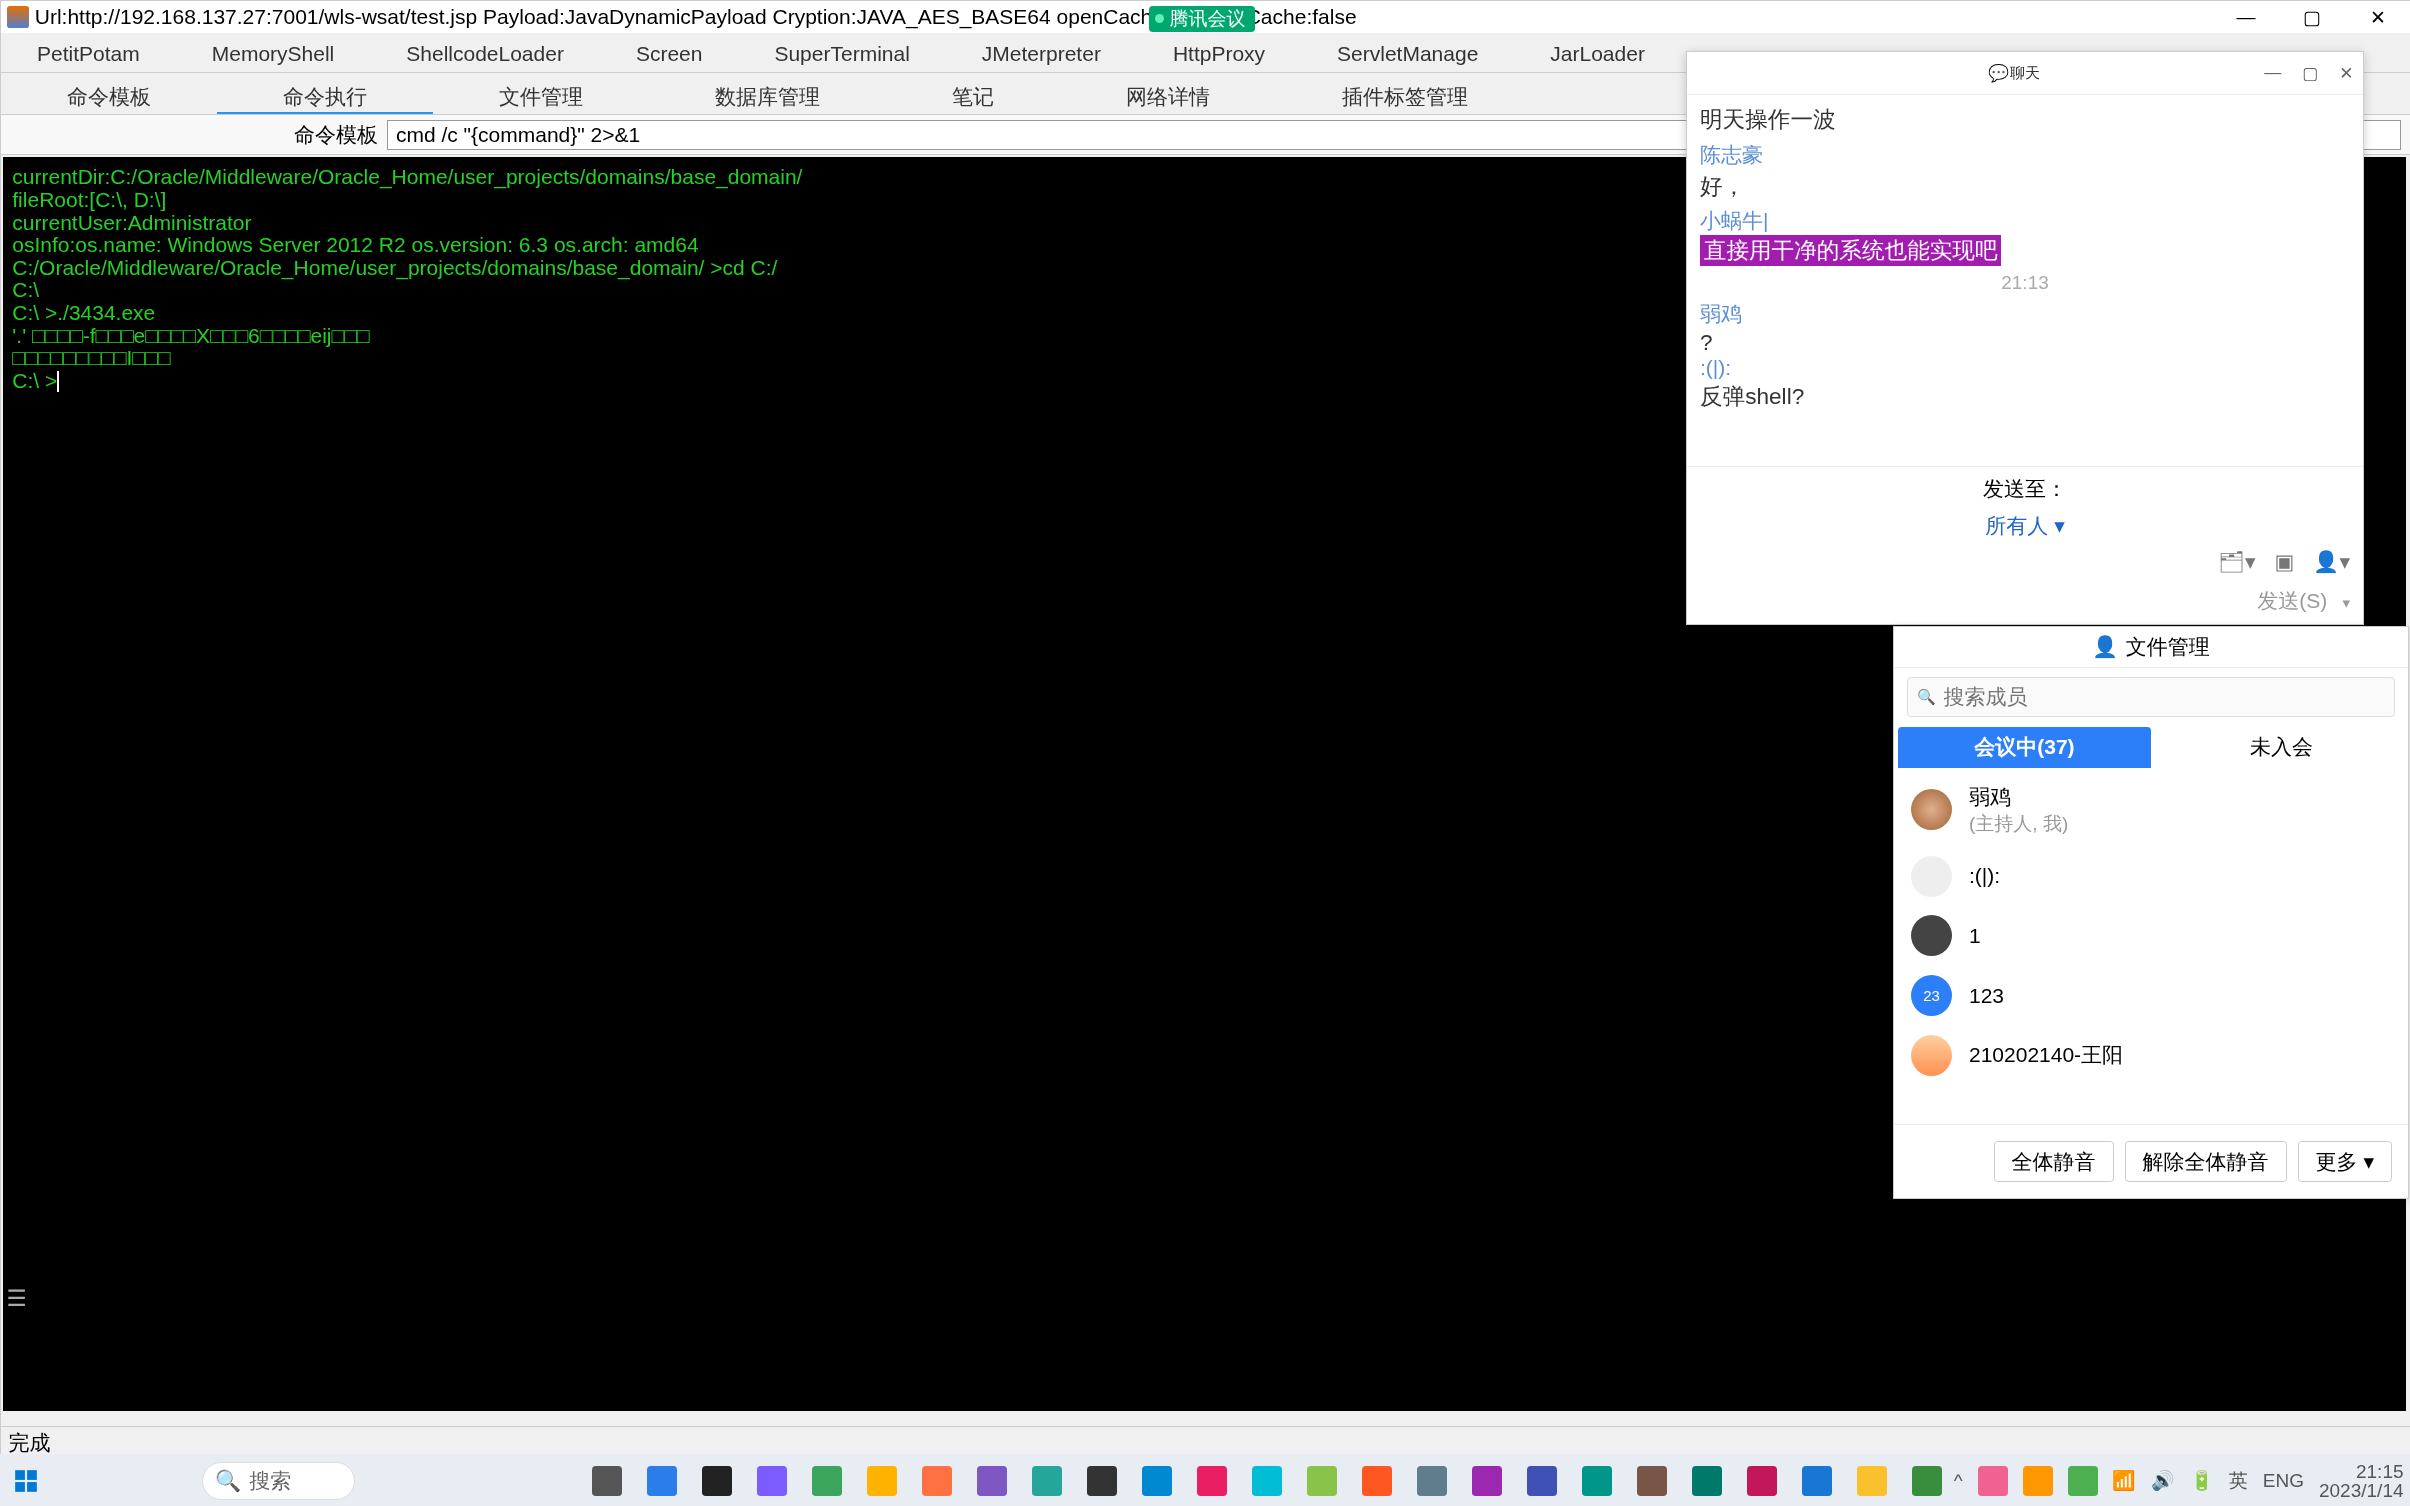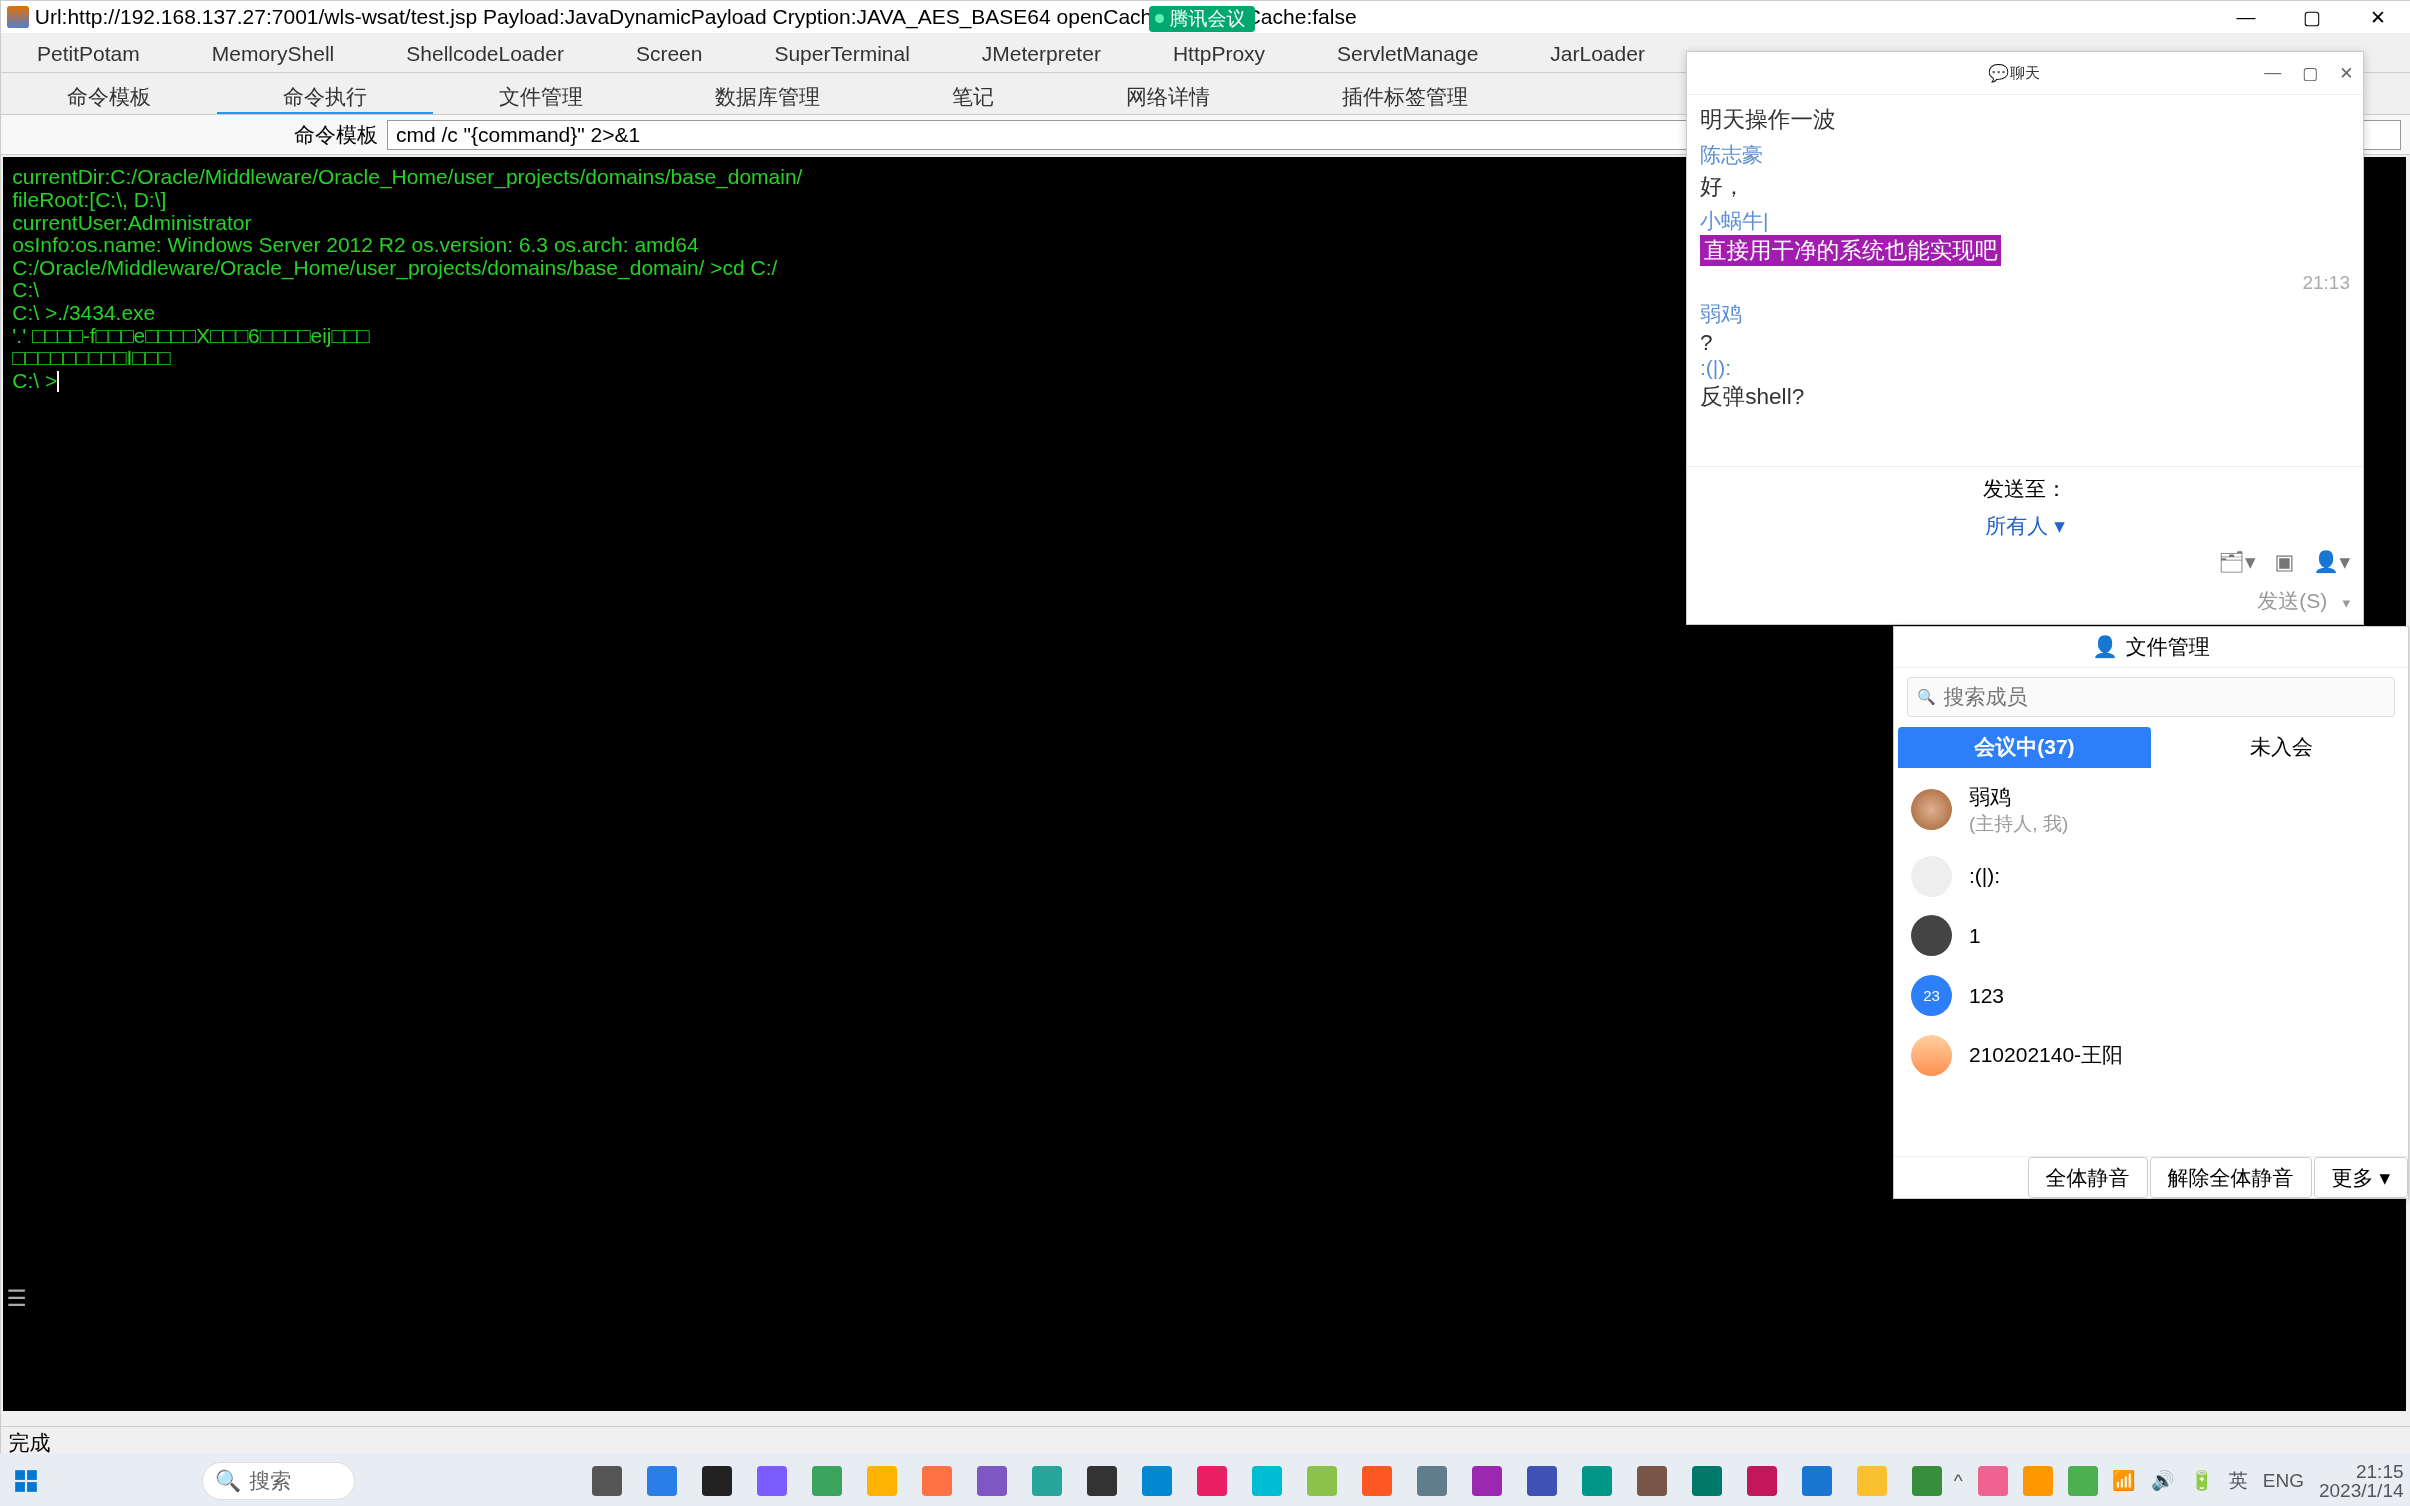--- a/index.html
+++ b/index.html
@@ -38,21 +38,21 @@
 
 .chat-window { position: absolute; left: 1686px; top: 51px; width: 678px; height: 574px; background: #fff; border: 0.9px solid #ccc; box-shadow: 0 1.9px 9.4px rgba(0,0,0,0.2); display: flex; flex-direction: column; }
 .chat-header { height: 43px; border-bottom: 0.9px solid #eee; display: flex; align-items: center; justify-content: center; position: relative; }
 .chat-header .icon { position: absolute; left: 301px; font-size: 17px; color: #888; }
 .chat-header .title { font-size: 15px; color: #333; }
 .chat-header .controls { position: absolute; right: 9.4px; display: flex; gap: 21px; font-size: 17px; color: #666; }
 .chat-body { flex: 1; padding: 7.5px 13px; font-size: 22.6px; overflow: hidden; }
 .chat-body .name { color: #5b8ed4; font-size: 21px; margin-top: 5.6px; }
 .chat-body .msg { color: #333; margin-top: 1.9px; }
 .chat-body .highlighted { background: #a21caf; color: #fff; display: inline-block; padding: 0 3.8px; }
-.chat-body .time { text-align: right; color: #aaa; font-size: 19px; margin: 5.6px 0; }
+.chat-body .time { text-align: center; color: #aaa; font-size: 19px; margin: 5.6px 0; }
 .chat-body .emoji-name { color: #5b8ed4; font-size: 21px; }
 .chat-compose { border-top: 0.9px solid #eee; }
 .chat-compose .sendto { display: flex; align-items: center; padding: 7.5px 13px; font-size: 21px; gap: 9.4px; flex-direction: column; }
 .chat-compose .sendto .dropdown { color: #2264c4; }
 .chat-compose .sendto .right-icons { margin-left: auto; display: flex; gap: 19px; color: #777; font-size: 21px; }
 .chat-compose .input { padding: 7.5px 13px; color: #bbb; font-size: 21px; height: 56px; }
 .chat-compose .send { text-align: right; padding: 5.6px 13px 9.4px; color: #999; font-size: 21px; }
 .chat-compose .send .arr { margin-left: 9.4px; font-size: 15px; }
 
 
@@ -68,21 +68,21 @@
 .members-tabs .tab.active { background: #2d7ff9; color: #fff; border-radius: 3.8px 3.8px 0 0; margin: 0 3.8px; font-weight: bold; }
 .members-list { flex: 1; overflow: hidden; padding: 5.6px 0; }
 .members-list .row { display: flex; align-items: center; padding: 9.4px 17px; gap: 17px; font-size: 21px; }
 .members-list .row .sub { color: #999; font-size: 19px; }
 .avatar { width: 41px; height: 41px; border-radius: 50%; background: #ccc; display: flex; align-items: center; justify-content: center; font-size: 15px; color: #fff; }
 .avatar.blue { background: #2d7ff9; }
 .avatar.img1 { background: radial-gradient(#e0b090,#a06030); }
 .avatar.img2 { background: #eee; color:#888; }
 .avatar.img3 { background: #444; }
 .avatar.img4 { background: linear-gradient(#ffd0a0,#ff9050); }
-.members-footer { border-top: 0.9px solid #eee; padding: 0; display: flex; gap: 2px; justify-content: flex-end; align-items: center; }
+.members-footer { border-top: 0.9px solid #eee; padding: 16px; display: flex; gap: 11px; justify-content: flex-end; align-items: center; }
 .members-footer button { height: 41px; padding: 0 17px; border: 0.9px solid #ccc; background: #fff; border-radius: 3.8px; font-size: 21px; cursor: pointer; }
 
 
 .taskbar { position: absolute; left: 0; bottom: 0; width: 2411px; height: 53px; background: #e8edf4; display: flex; align-items: center; padding: 0 7.5px; gap: 7.5px; }
 .taskbar .start { width: 38px; height: 38px; display:flex;align-items:center;justify-content:center; }
 .taskbar .start svg { width: 26px; height: 26px; }
 .taskbar .search { display: flex; align-items: center; gap: 7.5px; background: #fff; border-radius: 19px; height: 38px; padding: 0 13px; width: 160px; border:0.9px solid #ddd; }
 .taskbar .search .mag { color: #666; }
 .taskbar .search span { font-size: 21px; color: #666; }
 .taskbar .icons { display: flex; gap: 17px; margin-left: 226px; }

